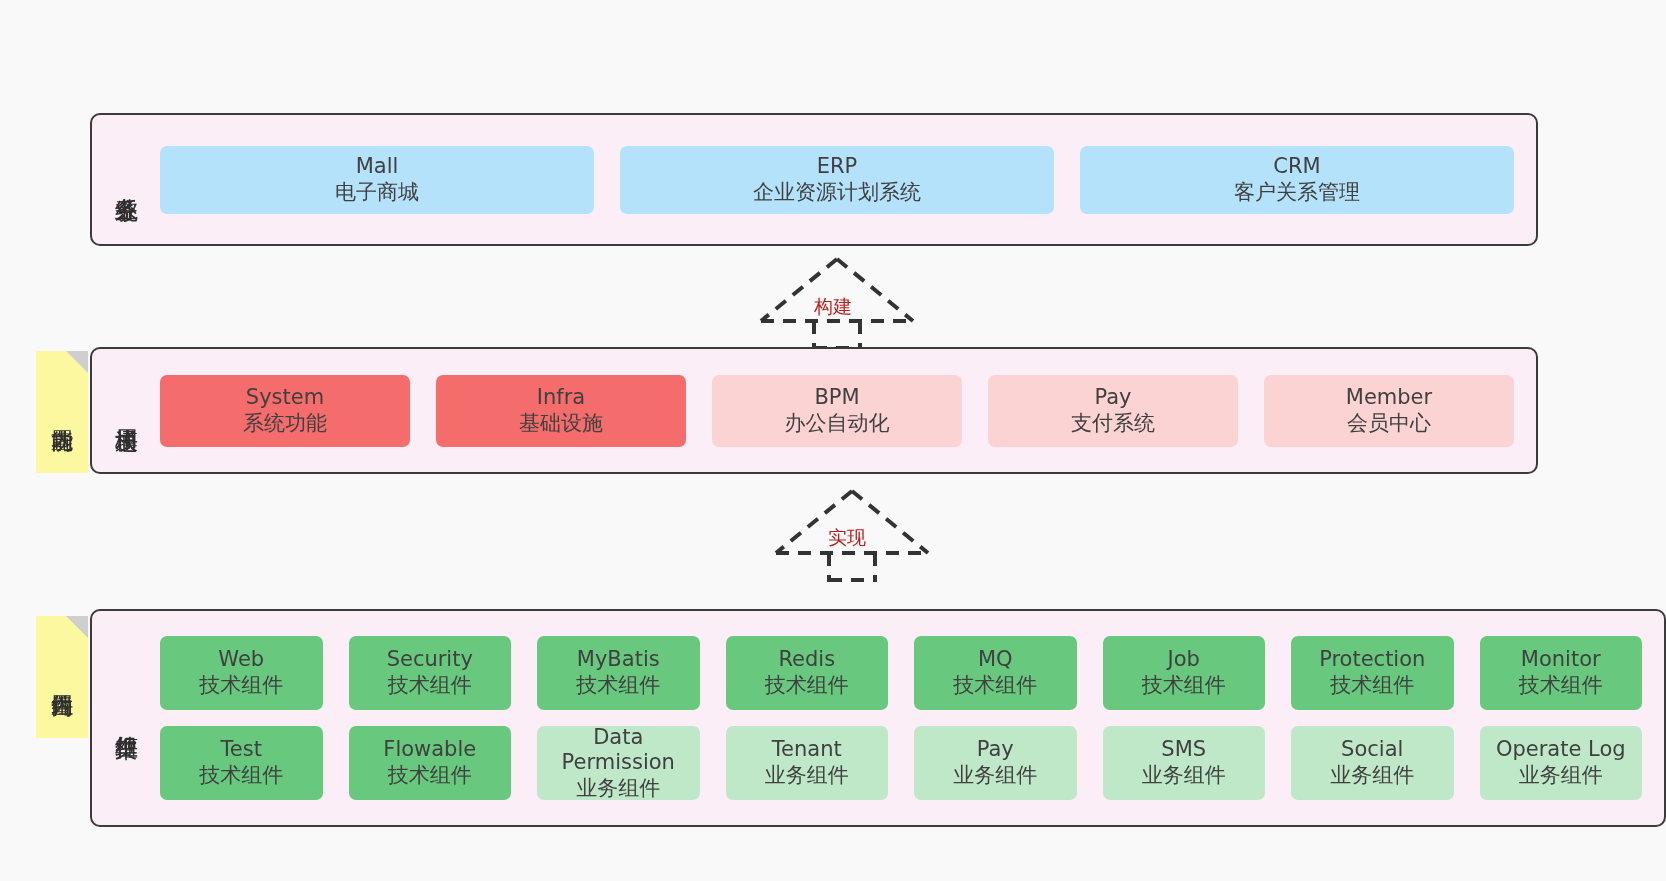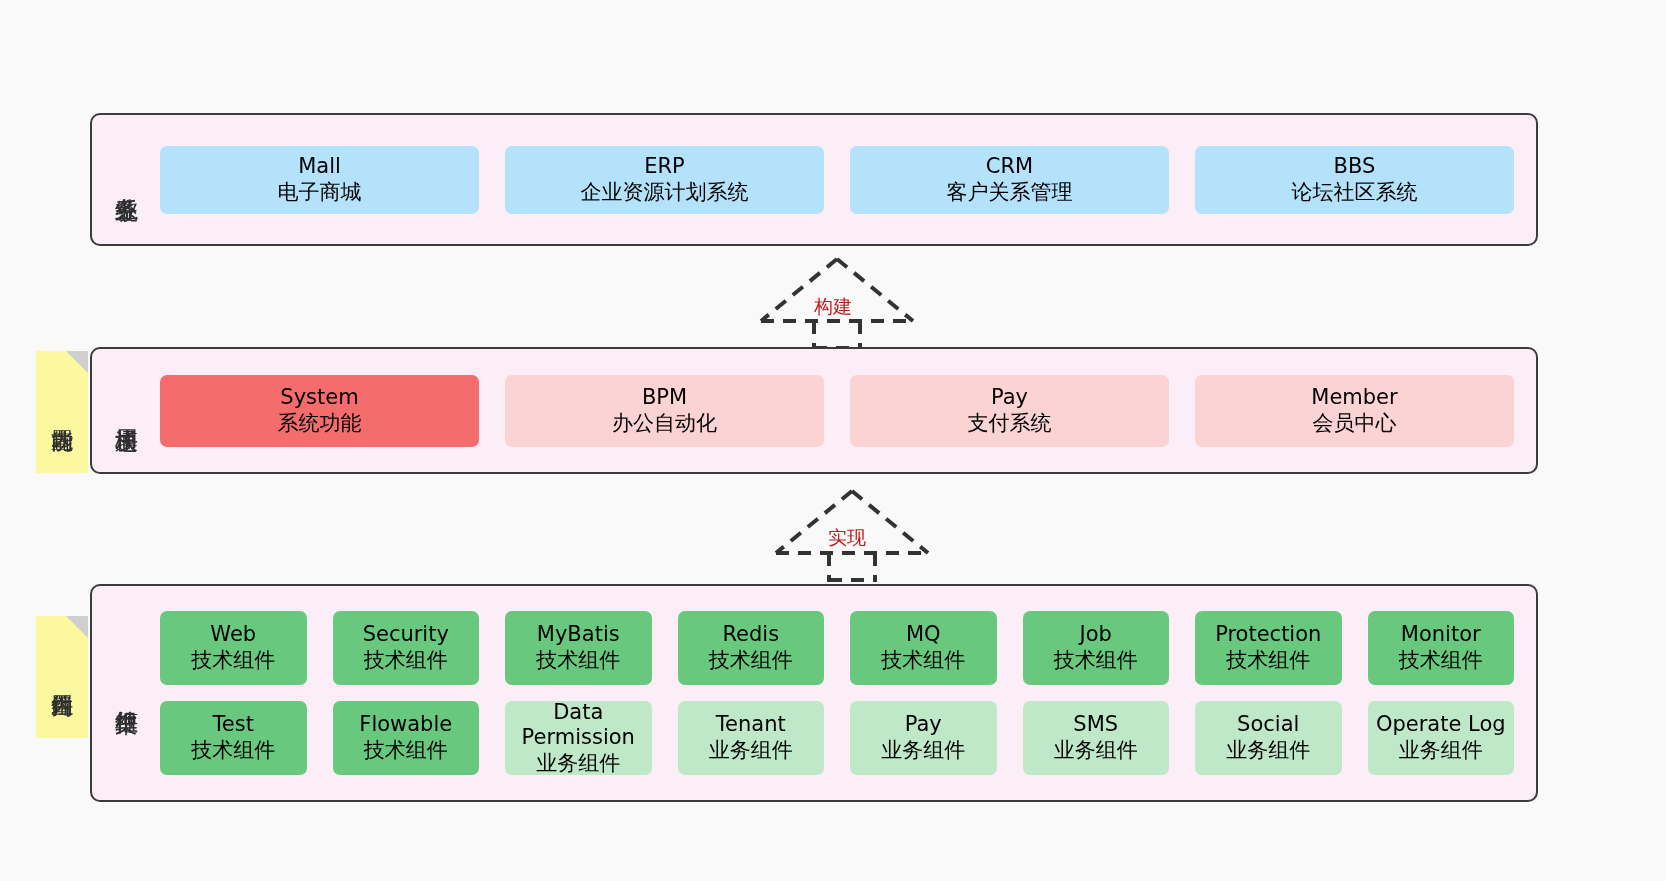--- a/index.html
+++ b/index.html
@@ -70,36 +70,36 @@
     flex: 1 1 0;
     min-width: 0;
     border-radius: 7px;
     display: flex;
     flex-direction: column;
     align-items: center;
     justify-content: center;
     text-align: center;
     font-size: 21px;
     line-height: 1.22;
-    color: #000000;
+    color: #404040;
     padding: 4px 6px;
   }
   .card .en { white-space: normal; }
   .card .cn { white-space: nowrap; }
 
   .card.blue       { background: #b5e2fb; }
   .card.red        { background: #f56c6c; }
   .card.pink       { background: #fcd3d3; }
   .card.green      { background: #68c97e; }
   .card.lightgreen { background: #bfe8c8; }
 
   
   #layer-business { left: 90px;  top: 113px; width: 1448px; height: 133px; }
   #layer-common   { left: 90px;  top: 347px; width: 1448px; height: 127px; }
-  #layer-framework{ left: 90px;  top: 584px; width: 1448px; height: 218px; }
+  #layer-framework{ left: 90px;  top: 609px; width: 1576px; height: 218px; }
 
   #layer-business .card  { height: 68px; }
   #layer-common .card    { height: 72px; }
   #layer-framework .card { height: 74px; }
 
   
   .arrow {
     position: absolute;
     width: 160px;
     height: 95px;
@@ -159,24 +159,20 @@
           <span class="en">Mall</span>
           <span class="cn">电子商城</span>
         </div>
         <div class="card blue">
           <span class="en">ERP</span>
           <span class="cn">企业资源计划系统</span>
         </div>
         <div class="card blue">
           <span class="en">CRM</span>
           <span class="cn">客户关系管理</span>
-        </div>
-        <div class="card blue">
-          <span class="en">BBS</span>
-          <span class="cn">论坛社区系统</span>
         </div>
       </div>
     </div>
   </div>
 
   <svg class="arrow" id="arrow-build" viewBox="0 0 160 95">
     <path d="M80 4 L156 66" fill="none" stroke="#333333" stroke-width="4" stroke-dasharray="13 9"></path>
     <path d="M80 4 L4 66" fill="none" stroke="#333333" stroke-width="4" stroke-dasharray="13 9"></path>
     <path d="M4 66 L156 66" fill="none" stroke="#333333" stroke-width="4" stroke-dasharray="13 9"></path>
     <path d="M57 66 L57 95" fill="none" stroke="#333333" stroke-width="4" stroke-dasharray="13 9"></path>
@@ -191,20 +187,24 @@
   </div>
 
   <div class="layer" id="layer-common">
     <div class="layer-title">通用模块</div>
     <div class="layer-body">
       <div class="row">
         <div class="card red">
           <span class="en">System</span>
           <span class="cn">系统功能</span>
         </div>
+        <div class="card red">
+          <span class="en">Infra</span>
+          <span class="cn">基础设施</span>
+        </div>
         <div class="card pink">
           <span class="en">BPM</span>
           <span class="cn">办公自动化</span>
         </div>
         <div class="card pink">
           <span class="en">Pay</span>
           <span class="cn">支付系统</span>
         </div>
         <div class="card pink">
           <span class="en">Member</span>

